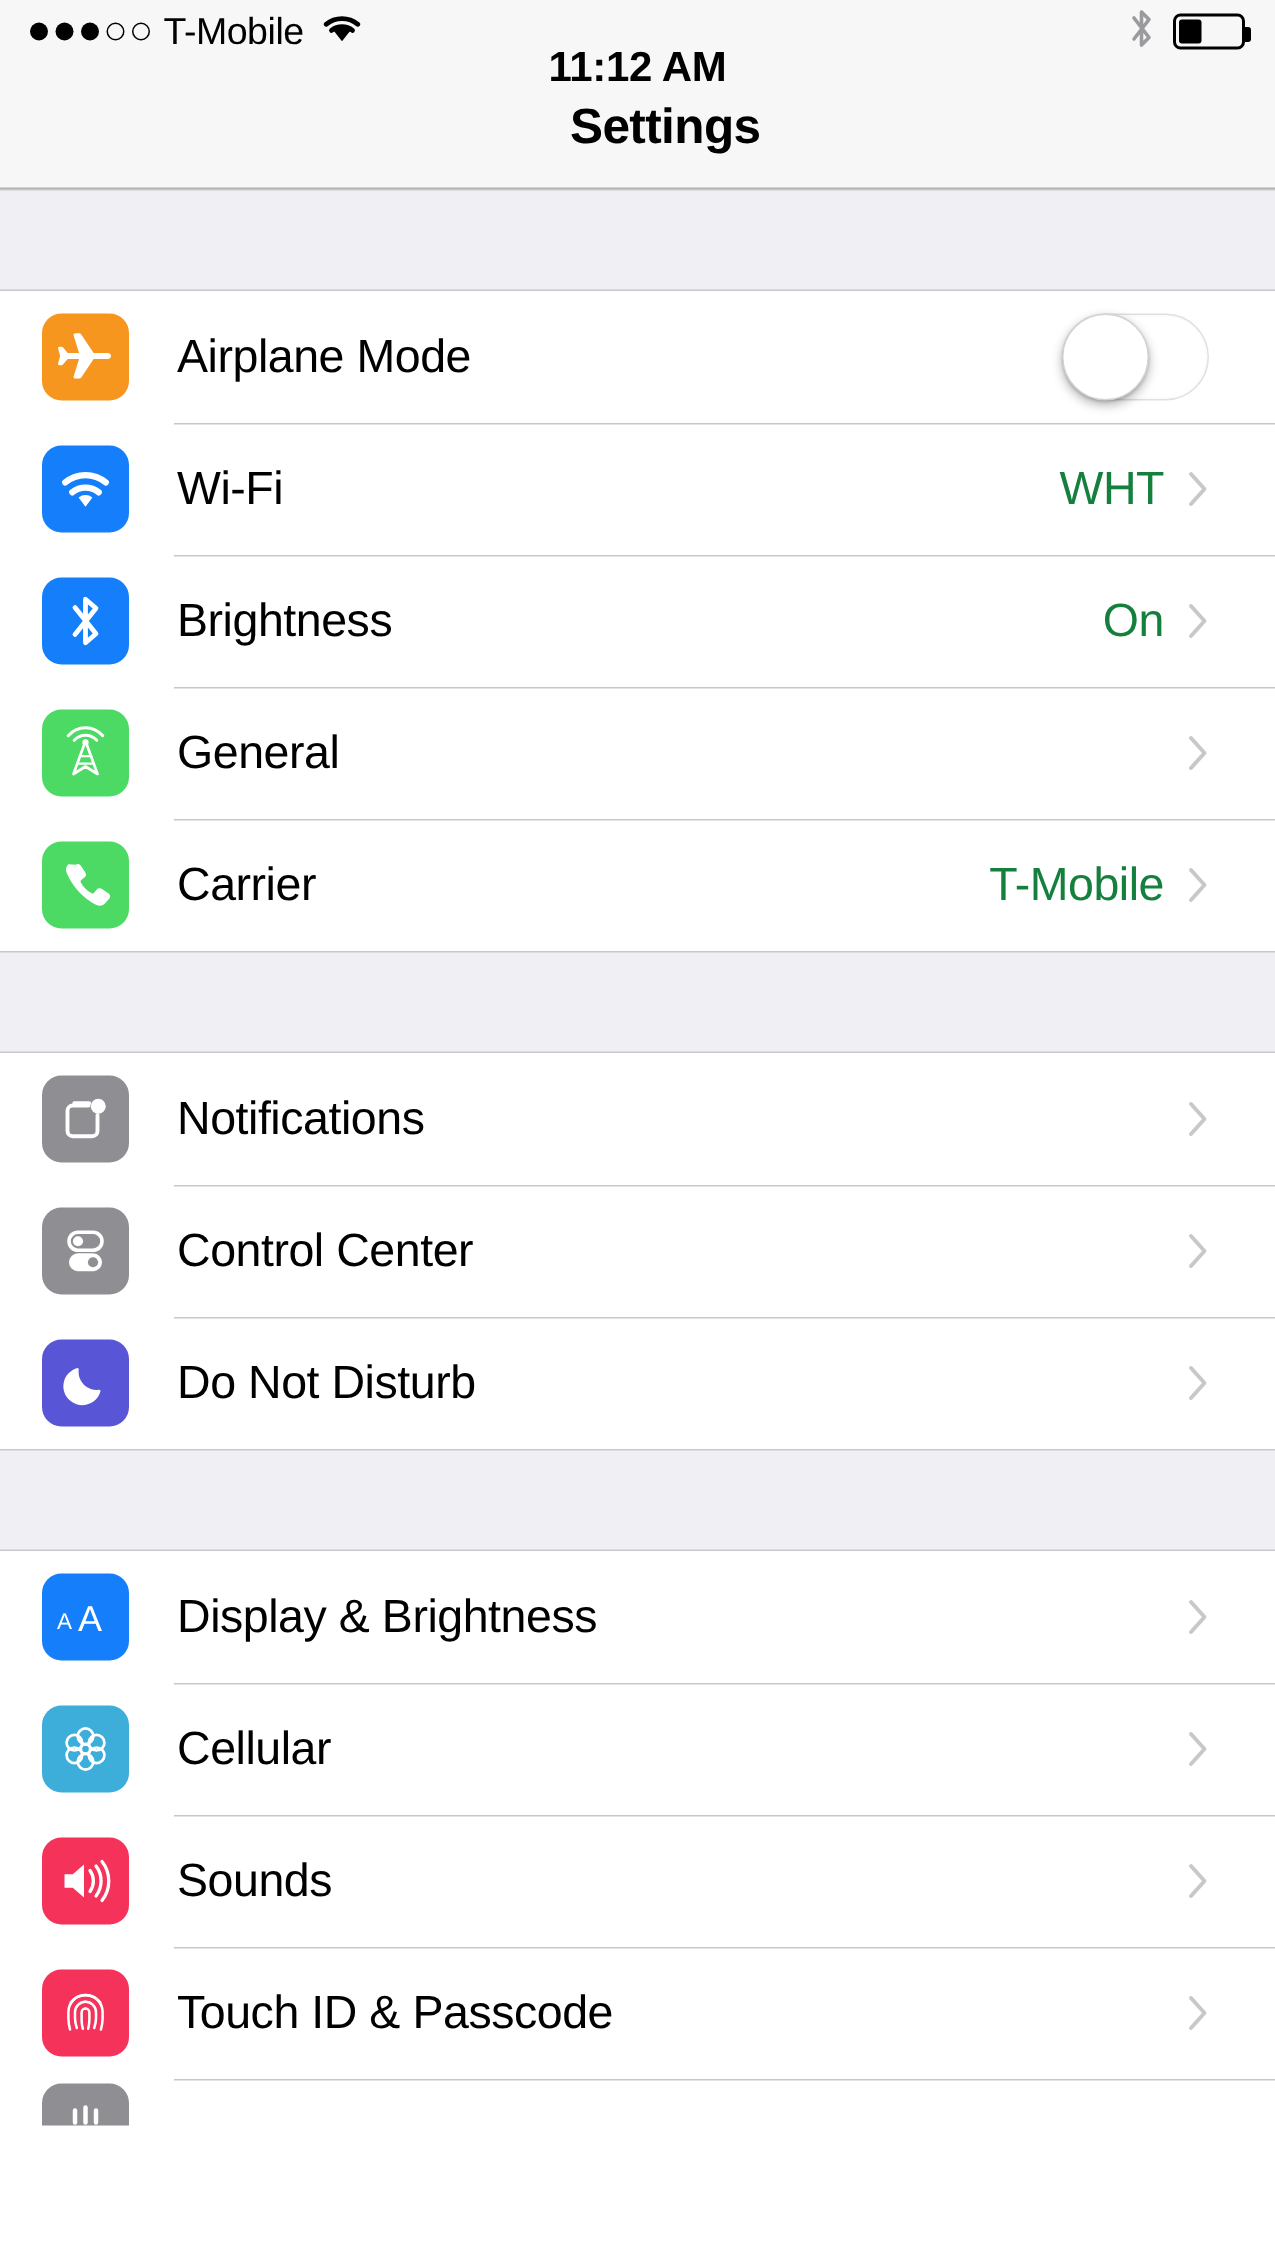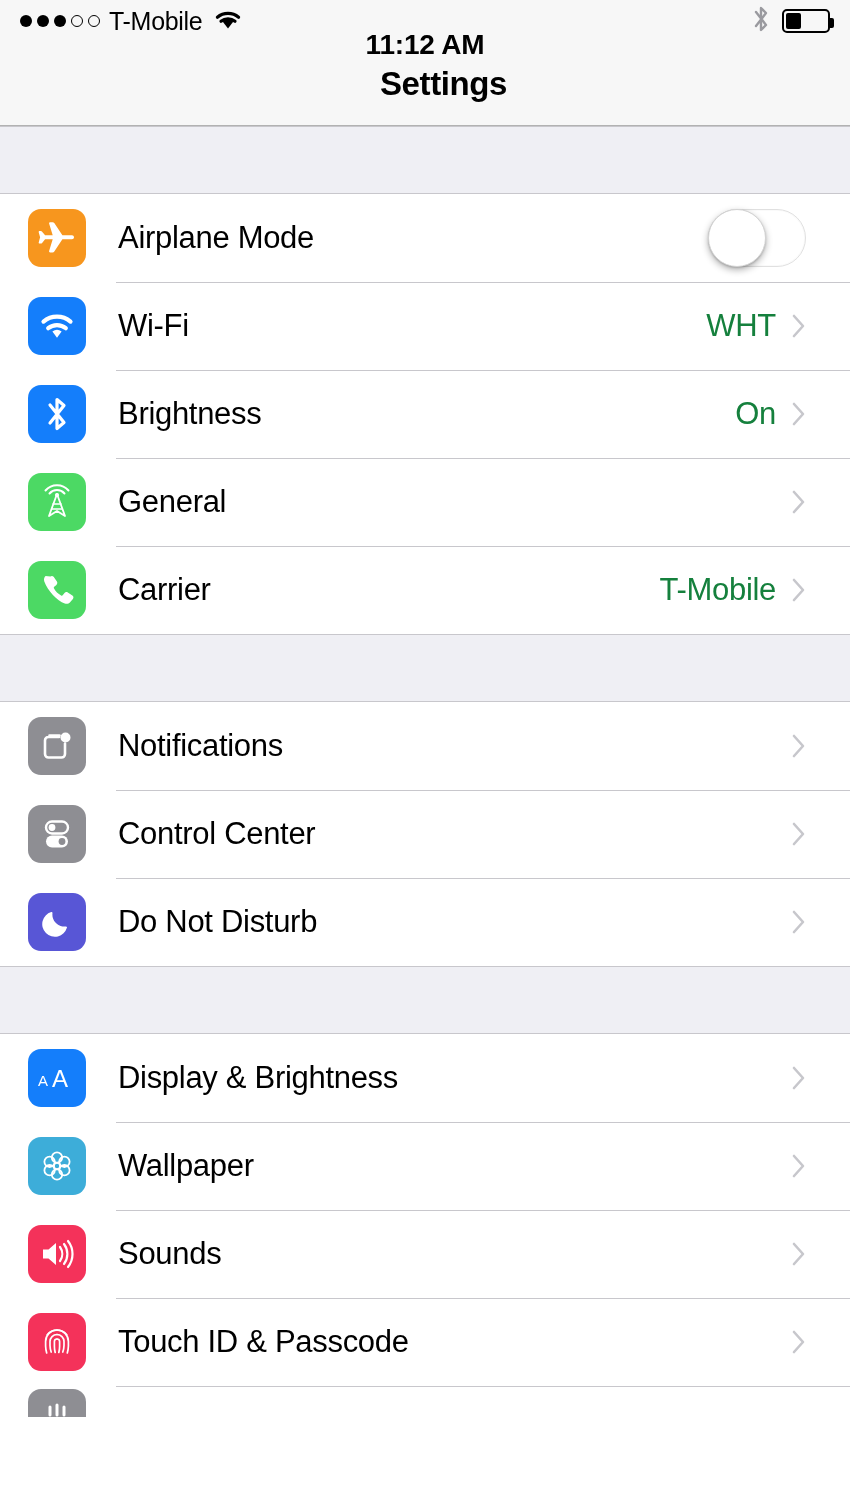--- a/index.html
+++ b/index.html
@@ -311,21 +311,21 @@
             <circle cx="20" cy="11.5" r="5.2"></circle>
             <circle cx="27.4" cy="15.8" r="5.2"></circle>
             <circle cx="27.4" cy="24.2" r="5.2"></circle>
             <circle cx="20" cy="28.5" r="5.2"></circle>
             <circle cx="12.6" cy="24.2" r="5.2"></circle>
             <circle cx="12.6" cy="15.8" r="5.2"></circle>
             <circle cx="20" cy="20" r="3.1"></circle>
           </g>
         </svg>
       </span>
-      <span class="label">Wallpaper</span>
+      <span class="label">Cellular</span>
       <span class="right">
         <span class="value"></span>
         <span class="chevron">
           <svg width="14" height="24" viewBox="0 0 14 24">
               <path d="M2 2 L11 12 L2 22" stroke="#C7C7CC" stroke-width="2.6" fill="none" stroke-linecap="round" stroke-linejoin="round"></path>
             </svg>
         </span>
       </span>
     </div>
 

